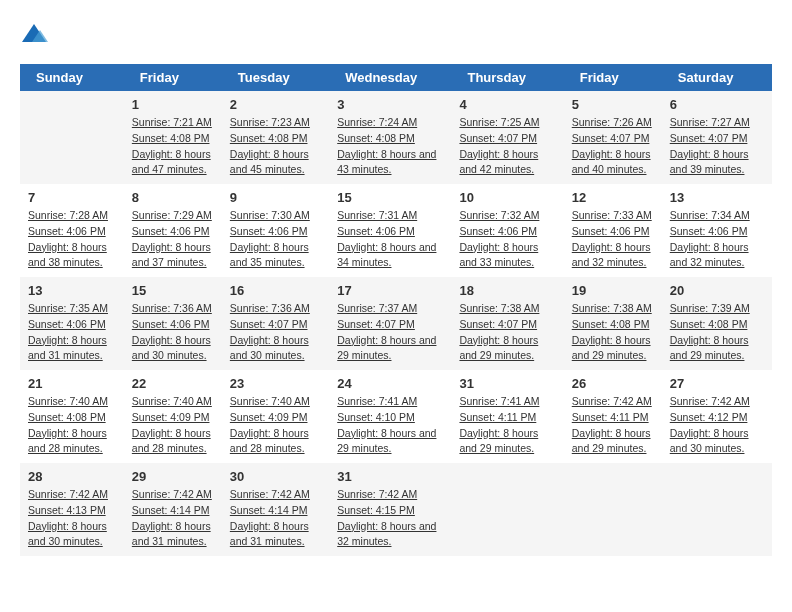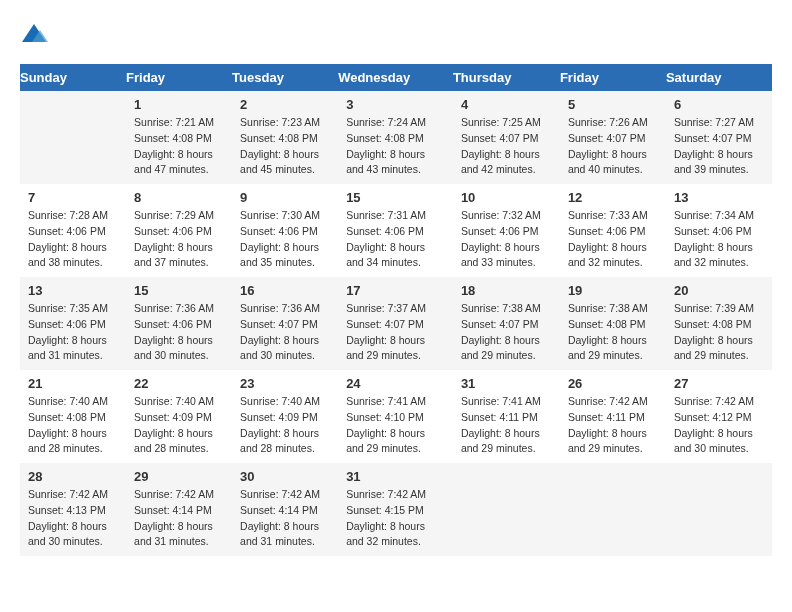--- a/index.html
+++ b/index.html
@@ -50,21 +50,21 @@
     table {
       width: 100%;
       border-collapse: collapse;
       font-size: 11px;
     }
     thead tr {
       background-color: #2a6db5;
       color: #fff;
     }
     thead th {
-      padding: 6px 0;
+      padding: 6px 16px;
       text-align: left;
       font-size: 13px;
       font-weight: bold;
     }
     tbody tr {
       vertical-align: top;
     }
     tbody tr:nth-child(odd) {
       background-color: #f5f5f5;
     }
@@ -82,20 +82,21 @@
       font-size: 13px;
       font-weight: bold;
       color: #333;
       display: block;
       margin-bottom: 3px;
     }
     .day-info {
       font-size: 10.5px;
       color: #333;
       line-height: 1.5;
+      text-decoration: underline;
     }
   </style>
 </head>
 <body>
 
 <div class="header">
   <div class="logo">
     <svg class="logo-icon" viewBox="0 0 28 28">
       <polygon points="14,4 26,22 2,22" fill="#1a6bb5"></polygon>
       <polygon points="20,10 28,22 12,22" fill="#4a9fd5" opacity="0.7"></polygon>

